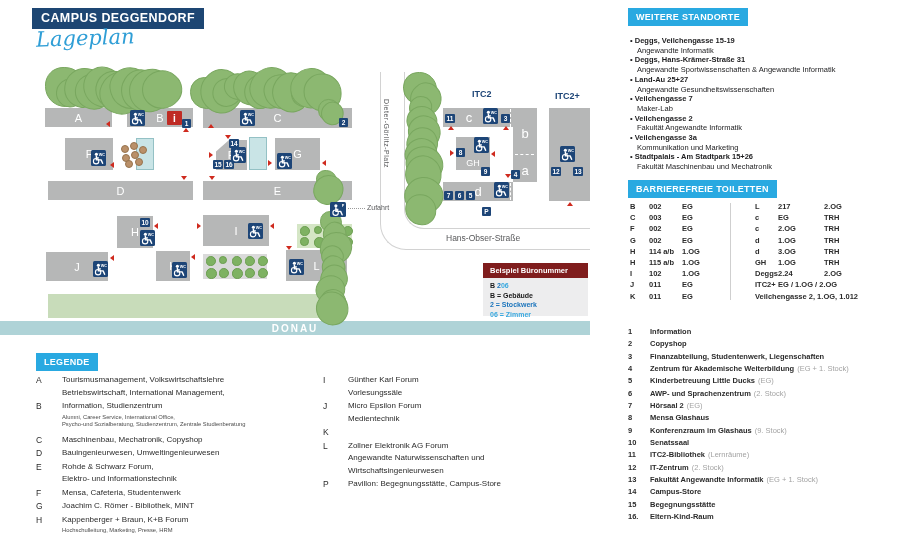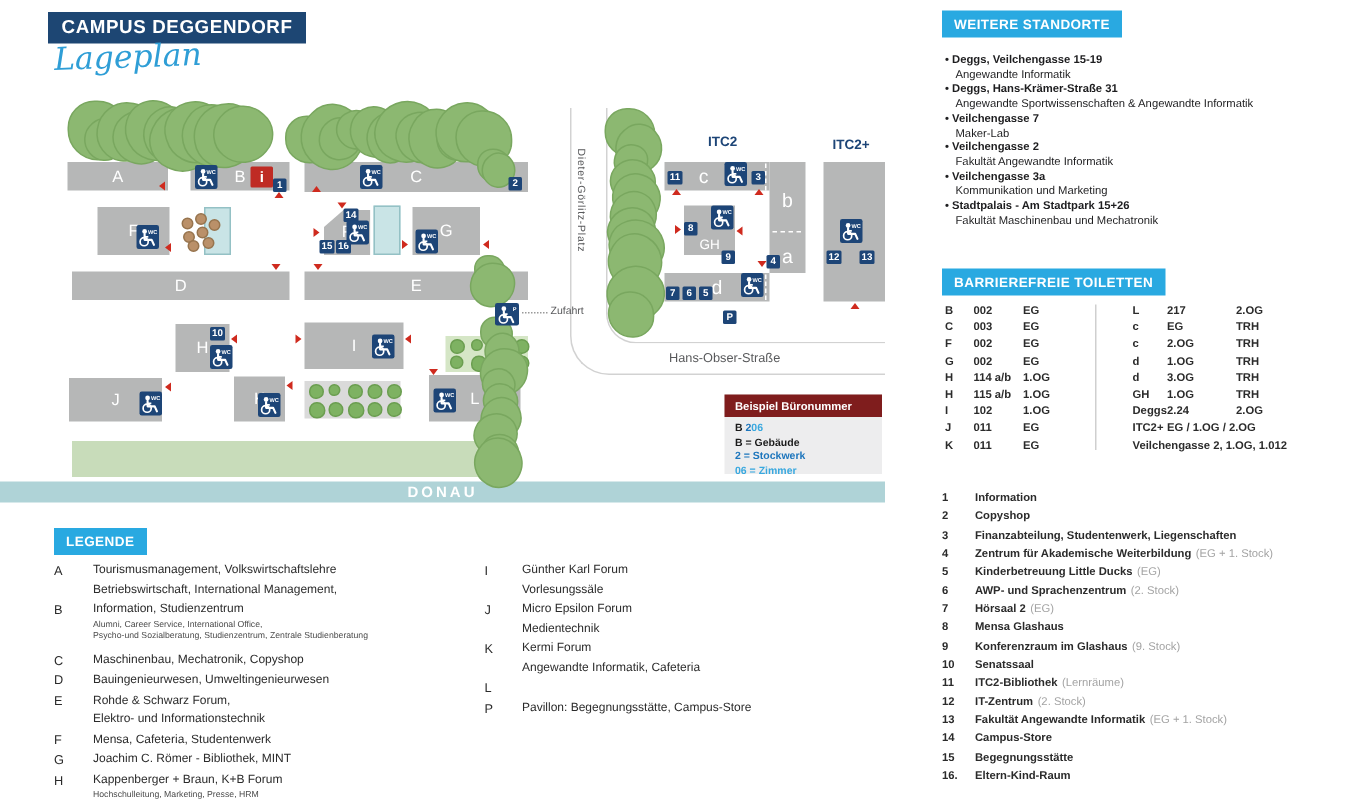--- a/index.html
+++ b/index.html
@@ -396,20 +396,24 @@
     <ul>
         <li>
           <div class="nm">Deggs, Veilchengasse 15-19</div>
           <div class="ds">Angewandte Informatik</div>
         </li>
         <li>
           <div class="nm">Deggs, Hans-Krämer-Straße 31</div>
           <div class="ds">Angewandte Sportwissenschaften &amp; Angewandte Informatik</div>
         </li>
         <li>
+          <div class="nm">Land-Au 25+27</div>
+          <div class="ds">Angewandte Gesundheitswissenschaften</div>
+        </li>
+        <li>
           <div class="nm">Veilchengasse 7</div>
           <div class="ds">Maker-Lab</div>
         </li>
         <li>
           <div class="nm">Veilchengasse 2</div>
           <div class="ds">Fakultät Angewandte Informatik</div>
         </li>
         <li>
           <div class="nm">Veilchengasse 3a</div>
           <div class="ds">Kommunikation und Marketing</div>
@@ -662,27 +666,28 @@
         </div>
         <div class="leg-entry">
           <span class="leg-k">J</span>
           <div class="leg-lines">
             <div>Micro Epsilon Forum</div>
             <div>Medientechnik</div>
           </div>
         </div>
         <div class="leg-entry">
           <span class="leg-k">K</span>
-          <div class="leg-lines">
-            <div>Kermi Forum</div>
-            <div>Angewandte Informatik, Cafeteria</div>
-          </div>
         </div>
         <div class="leg-entry">
           <span class="leg-k">L</span>
+          <div class="leg-lines">
+            <div>Zollner Elektronik AG Forum</div>
+            <div>Angewandte Naturwissenschaften und</div>
+            <div>Wirtschaftsingenieurwesen</div>
+          </div>
         </div>
         <div class="leg-entry">
           <span class="leg-k">P</span>
           <div class="leg-lines">
             <div>Pavillon: Begegnungsstätte, Campus-Store</div>
           </div>
         </div>
       </div>
   </div>
 

